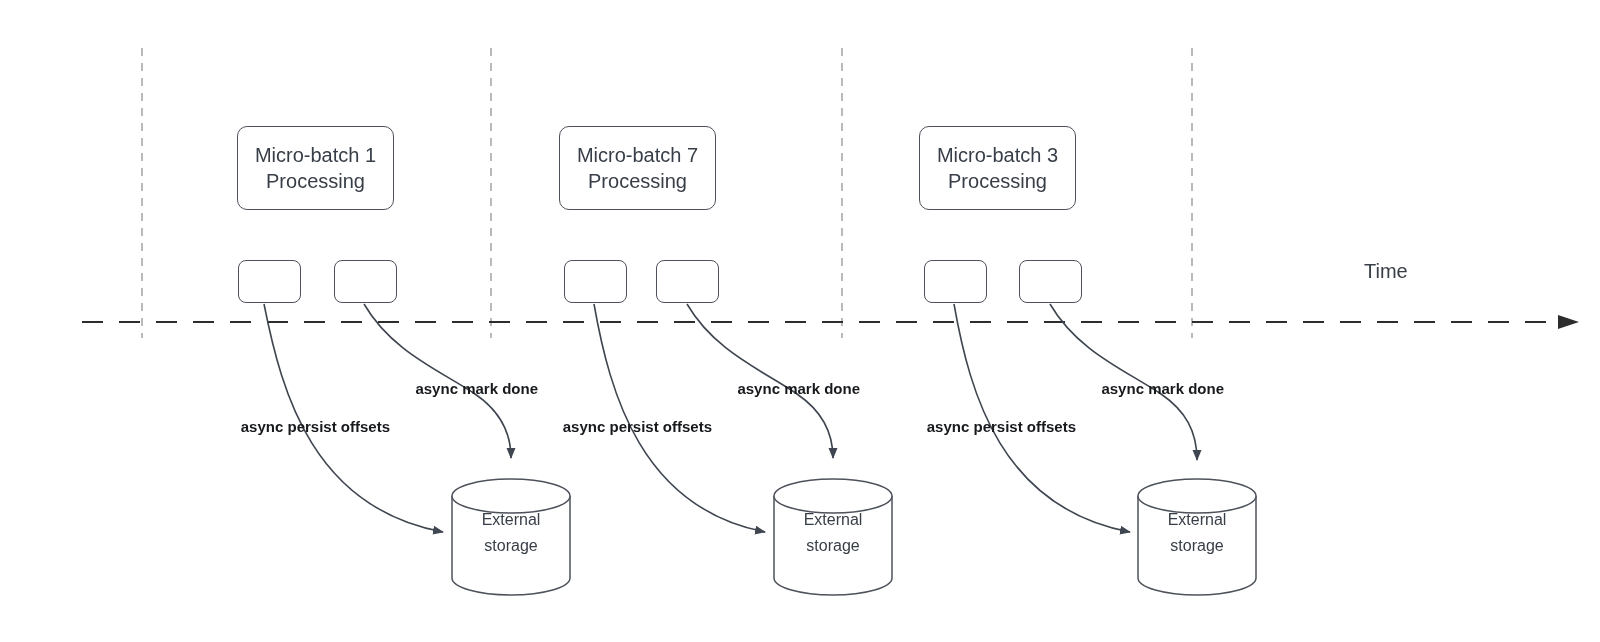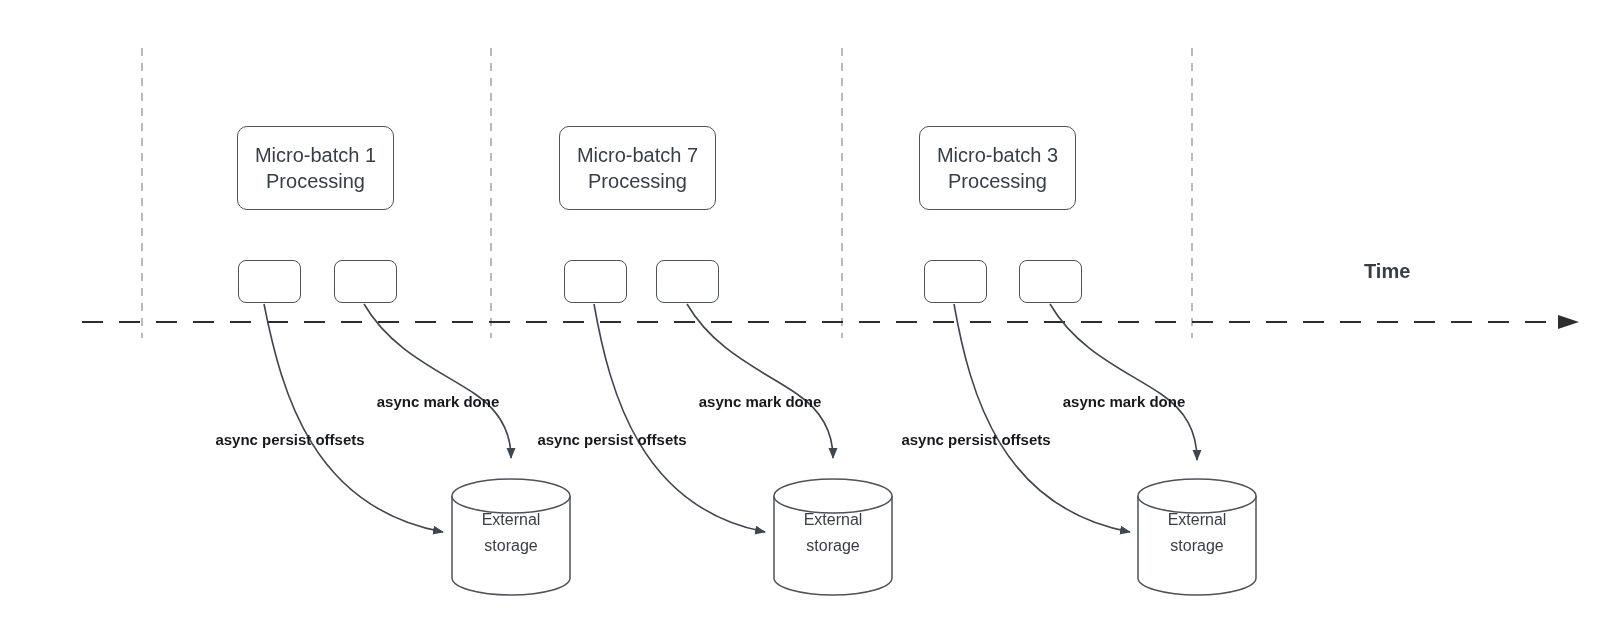--- a/index.html
+++ b/index.html
@@ -69,42 +69,40 @@
     width: 63px;
     height: 43px;
     border: 1.5px solid var(--shape-border, #4d525b);
     border-radius: 8px;
     background: #ffffff;
     box-sizing: border-box;
   }
   .async-label {
     position: absolute;
     width: 200px;
-    text-align: center;
+    text-align: right;
     font-size: 15px;
     font-weight: bold;
     color: var(--label-text, #17191d);
     white-space: nowrap;
-    margin-top: 13px;
   }
   .storage-label {
     position: absolute;
     width: 118px;
     text-align: center;
     font-size: 16px;
     line-height: 26px;
     color: var(--shape-text, #383e47);
   }
   .time-label {
     position: absolute;
     left: 1364px;
     top: 260px;
     font-size: 20px;
     color: var(--shape-text, #3a414b);
-    font-weight: bold;
   }
 </style>
 </head>
 <body>
 
 <div id="diagram">
 
   <svg id="connector-layer" viewBox="0 0 1600 642" xmlns="http://www.w3.org/2000/svg">
     <defs>
       <marker id="arrowhead" markerWidth="12" markerHeight="10" refX="10" refY="4.5" orient="auto" markerUnits="userSpaceOnUse">

